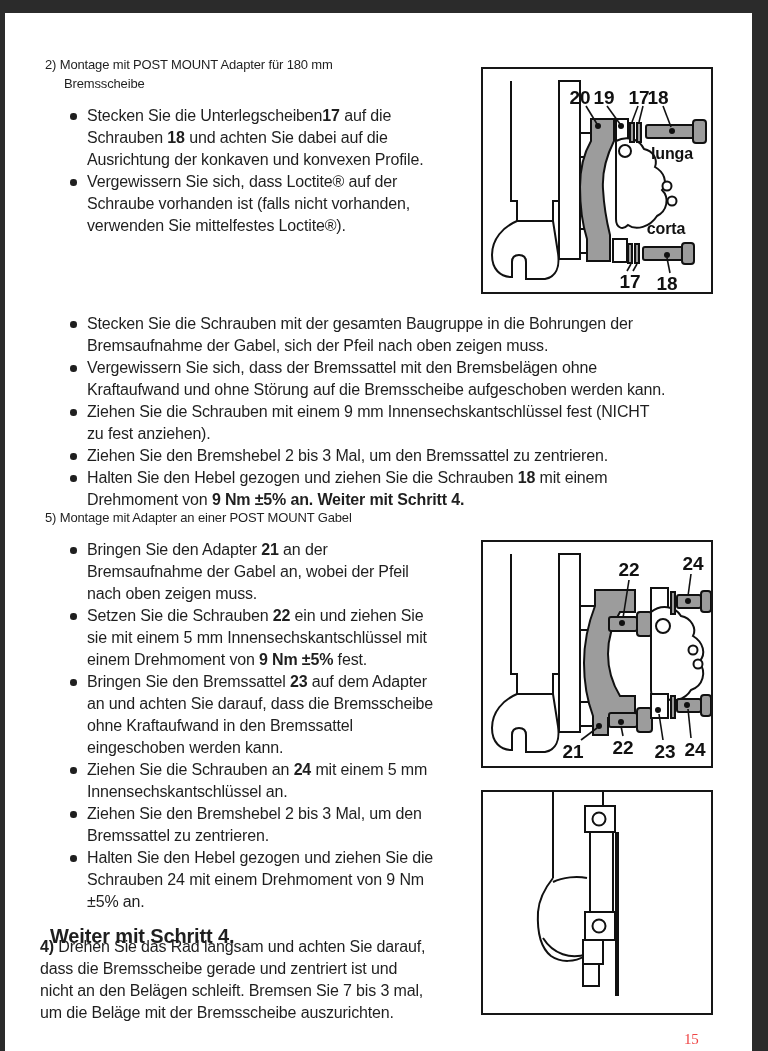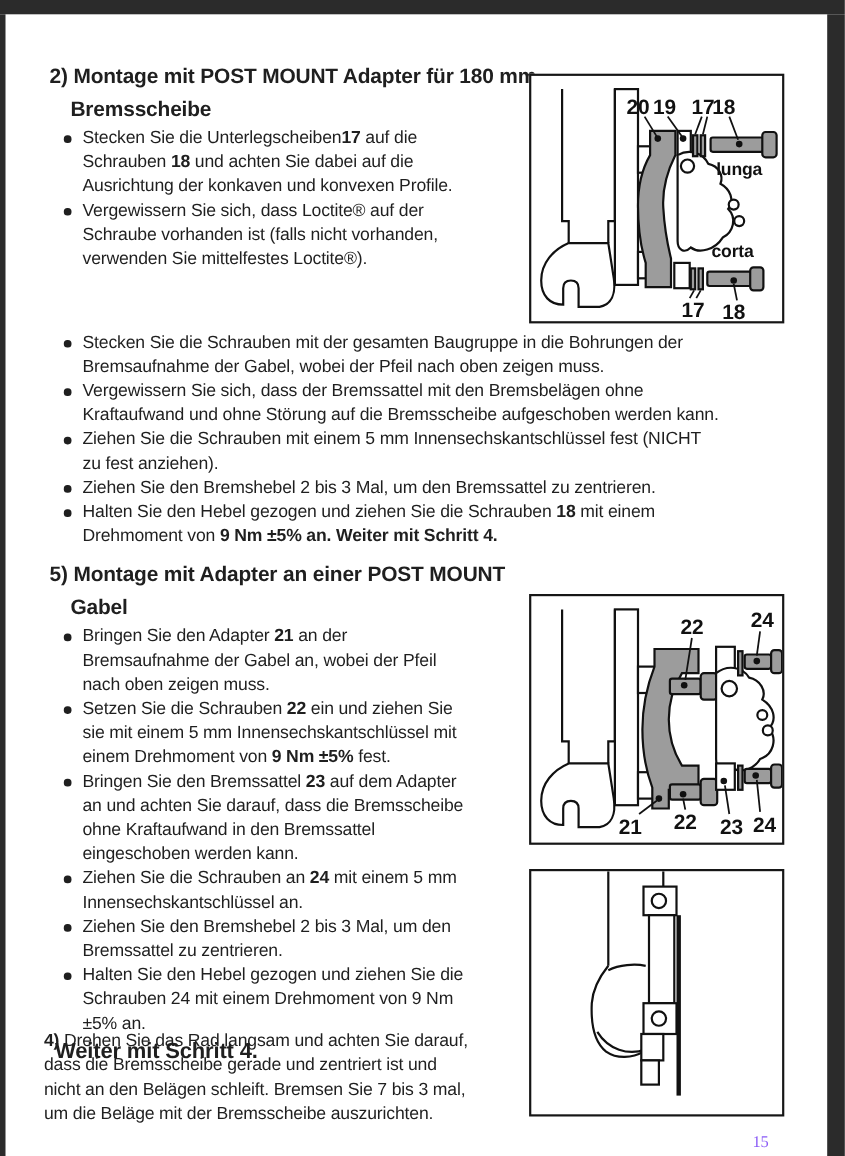--- a/index.html
+++ b/index.html
@@ -7,37 +7,37 @@
        font-family:"Liberation Sans",sans-serif;color:#1f1f1f;letter-spacing:-0.15px;}
   .band{position:absolute;background:#2b2b2b;}
   .band-top{left:0;top:0;width:768px;height:13px;}
   .band-left{left:0;top:13px;width:5px;height:1038px;}
   .band-right{left:752px;top:13px;width:16px;height:1038px;}
   .tblock{position:absolute;}
   #sec2{left:45px;top:55px;width:455px;}
   #sec2wide{left:45px;top:301px;width:706px;}
   #sec3{left:45px;top:508px;width:455px;}
   #step4{left:40px;top:936px;width:472px;font-size:16px;line-height:22px;white-space:pre-line;}
-  .h{font-size:19px;font-weight:bold;line-height:30px;white-space:pre-line;
+  .h{font-size:13px;font-weight:normal;line-height:19px;white-space:pre-line;
      padding-left:19px;text-indent:-19px;}
-  ul.bullets{margin:0;padding:0;list-style:none;font-size:16px;line-height:22px;}
+  ul.bullets{margin:12px;padding:0;list-style:none;font-size:16px;line-height:22px;}
   .bullets li{position:relative;padding-left:30px;white-space:pre-line;}
   .bullets li::before{content:"";position:absolute;left:13px;top:8px;width:6.5px;height:6.5px;
      border-radius:50%;background:#1f1f1f;}
   .weiter{font-weight:bold;font-size:20px;line-height:22px;margin-top:3px;padding-left:5px;}
   .fig{position:absolute;left:481px;border:2px solid #161616;background:#fff;box-sizing:border-box;}
   #fig1{top:67px;width:232px;height:227px;}
   #fig2{top:540px;width:232px;height:228px;}
   #fig3{top:790px;width:232px;height:225px;}
   .fig svg{display:block;width:100%;height:100%;}
   .fig text{font-family:"Liberation Sans",sans-serif;font-weight:bold;fill:#111;}
   .callout{font-size:19px;}
   .boltlabel{font-size:16px;}
   .pagenum{position:absolute;left:684px;top:1031px;font-family:"Liberation Serif",serif;
-     font-size:15px;color:#8b5cf6;}
+     font-size:15px;color:#ef4444;}
 </style>
 </head>
 <body>
 
 <div class="band band-top"></div>
 <div class="band band-left"></div>
 <div class="band band-right"></div>
 
 <div class="tblock" id="sec2">
   <div class="h">2) Montage mit POST MOUNT Adapter für 180 mm
@@ -48,24 +48,24 @@
 Ausrichtung der konkaven und konvexen Profile.</span></li>
     <li><span>Vergewissern Sie sich, dass Loctite® auf der
 Schraube vorhanden ist (falls nicht vorhanden,
 verwenden Sie mittelfestes Loctite®).</span></li>
   </ul>
 </div>
 
 <div class="tblock" id="sec2wide">
   <ul class="bullets">
     <li><span>Stecken Sie die Schrauben mit der gesamten Baugruppe in die Bohrungen der
-Bremsaufnahme der Gabel, wobei der Pfeil nach oben zeigen muss.</span></li>
+Bremsaufnahme der Gabel, sich der Pfeil nach oben zeigen muss.</span></li>
     <li><span>Vergewissern Sie sich, dass der Bremssattel mit den Bremsbelägen ohne
 Kraftaufwand und ohne Störung auf die Bremsscheibe aufgeschoben werden kann.</span></li>
-    <li><span>Ziehen Sie die Schrauben mit einem 5 mm Innensechskantschlüssel fest (NICHT
+    <li><span>Ziehen Sie die Schrauben mit einem 9 mm Innensechskantschlüssel fest (NICHT
 zu fest anziehen).</span></li>
     <li><span>Ziehen Sie den Bremshebel 2 bis 3 Mal, um den Bremssattel zu zentrieren.</span></li>
     <li><span>Halten Sie den Hebel gezogen und ziehen Sie die Schrauben </span><span style="font-weight: bold;">18</span><span> mit einem
 Drehmoment von </span><span style="font-weight: bold;">9 Nm ±5% an. Weiter mit Schritt 4.</span></li>
   </ul>
 </div>
 
 <div class="tblock" id="sec3">
   <div class="h">5) Montage mit Adapter an einer POST MOUNT Gabel</div>
   <ul class="bullets">

